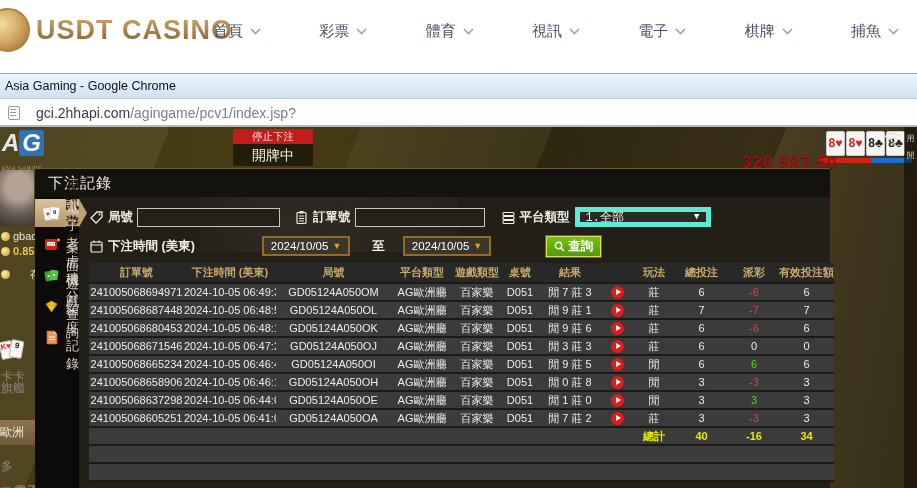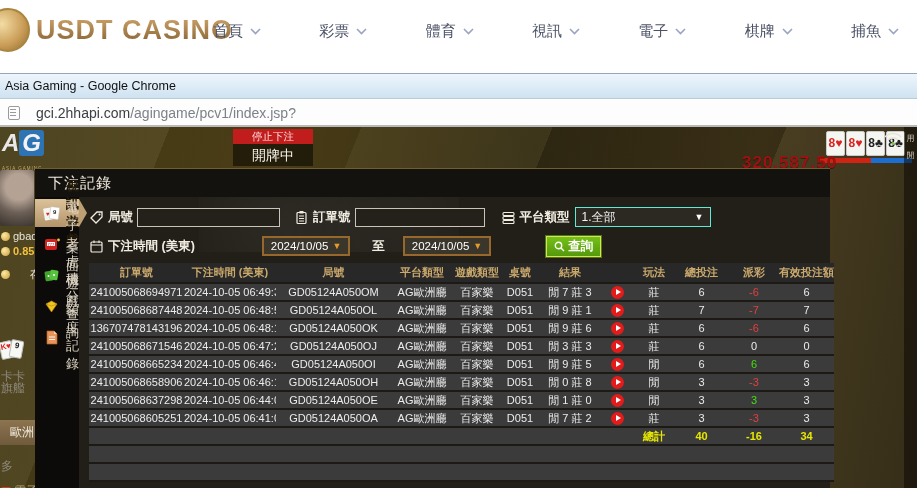--- a/index.html
+++ b/index.html
@@ -71,21 +71,21 @@
   .dot-ico { width:9px; height:9px; border-radius:50%; display:inline-block; }
   .gold-bg { background:radial-gradient(circle at 35% 35%, #ffe9a0, #c89b3c); }
   .balance { color:#f2c23c; font-weight:700; }
   .mini-cards { position:absolute; left:0; top:170px; width:26px; height:26px; }
   .mini-cards .mc { position:absolute; width:13px; height:18px; background:#f7f7f3; border-radius:2px;
     font-size:8px; font-weight:700; text-align:center; line-height:9px; border:1px solid #bbb; }
   .mc.c1{ left:0; top:3px; transform:rotate(-12deg); color:#d22; }
   .mc.c2{ left:10px; top:2px; transform:rotate(10deg); color:#222; }
   .gray-item { color:#8d887d; font-size:12px; }
   .hl-bar { position:absolute; left:0; width:35px; height:25px; background:linear-gradient(180deg,#8d7450,#6f5a3c); }
-  .hl-bar span{ margin-left:10px; line-height:25px; font-size:12px; color:#f2ecdf; }
+  .hl-bar span{ margin-left:0; line-height:25px; font-size:12px; color:#f2ecdf; }
   .gold-item { color:#b3a379; font-size:12px; }
   .red-chip { width:10px; height:9px; background:#c42; border-radius:2px; display:inline-block; }
 
   
   .modal { position:absolute; left:35px; top:41px; width:795px; height:320px;
     background:#221f19; border-top:1px solid #6e5e31; }
   .modal-title { height:28px; background:#14120f; color:#efe9dd; font-size:15px;
     line-height:28px; padding-left:13px; letter-spacing:1px; }
   .modal-body { display:flex; height:292px; }
   .sidebar { width:115px; background:#0c0b09; padding-top:2px; }
@@ -98,23 +98,23 @@
 
   .content { flex:1; padding:8px 12px 0 10px; position:relative; }
   .content::before { content:""; position:absolute; left:120px; top:0; width:260px; height:55px;
     background:radial-gradient(circle at 30% 50%, rgba(255,255,255,0.05), transparent 60%),
                radial-gradient(circle at 75% 50%, rgba(255,255,255,0.04), transparent 60%); pointer-events:none; }
   .f-row { display:flex; align-items:center; height:24px; margin-bottom:5px; position:relative; z-index:1; }
   .f-label { display:flex; align-items:center; gap:4px; color:#f2ede2; font-size:12.5px; font-weight:700; }
   .f-input { width:143px; height:19px; background:#24211b; border:1px solid #c9c4b8; margin-left:4px;
     color:#eee; font-size:11px; padding:0 4px; }
   .f-ico { width:15px; height:15px; }
-  .sel-box { width:136px; height:20px; margin-left:5px; background:#2c2922; border:1px solid #5eead4;
+  .sel-box { width:136px; height:20px; margin-left:5px; background:#2c2922; border:5px solid #5eead4;
     color:#f2f2f2; font-size:12px; display:flex; align-items:center; justify-content:space-between;
-    padding:0 6px; cursor:pointer; }
+    padding:0 6px; cursor:pointer;font-family:Liberation Mono, monospace; }
   .sel-caret { color:#fff; font-size:9px; }
   .date-btn { height:20px; background:#3a362c; border:2px solid #96682c; color:#fff; font-size:11.5px;
     display:flex; align-items:center; gap:4px; padding:0 7px; cursor:pointer; }
   .date-btn .c { color:#e59a2a; font-size:9px; }
   .to-label { color:#f2ede2; font-size:12.5px; font-weight:700; margin:0 18px 0 22px; }
   .search-btn { height:21px; margin-left:55px; background:linear-gradient(180deg,#74c117,#55990c);
     border:1px solid #d9e35a; outline:1px solid #4d7a12; color:#fff; font-size:12.5px; font-weight:700;
     display:flex; align-items:center; gap:3px; padding:0 7px; cursor:pointer; }
 
   
@@ -428,21 +428,21 @@
     <td>D051</td>
     <td>閒 9 莊 1</td>
     <td><span class="play-btn"></span></td>
     <td>莊</td>
     <td>7</td>
     <td class="neg">-7</td>
     <td>7</td>
   </tr>
 
   <tr>
-    <td>136707478143196</td>
+    <td>241005068680453</td>
     <td>2024-10-05 06:48:12</td>
     <td>GD05124A050OK</td>
     <td>AG歐洲廳</td>
     <td>百家樂</td>
     <td>D051</td>
     <td>閒 9 莊 6</td>
     <td><span class="play-btn"></span></td>
     <td>莊</td>
     <td>6</td>
     <td class="neg">-6</td>

